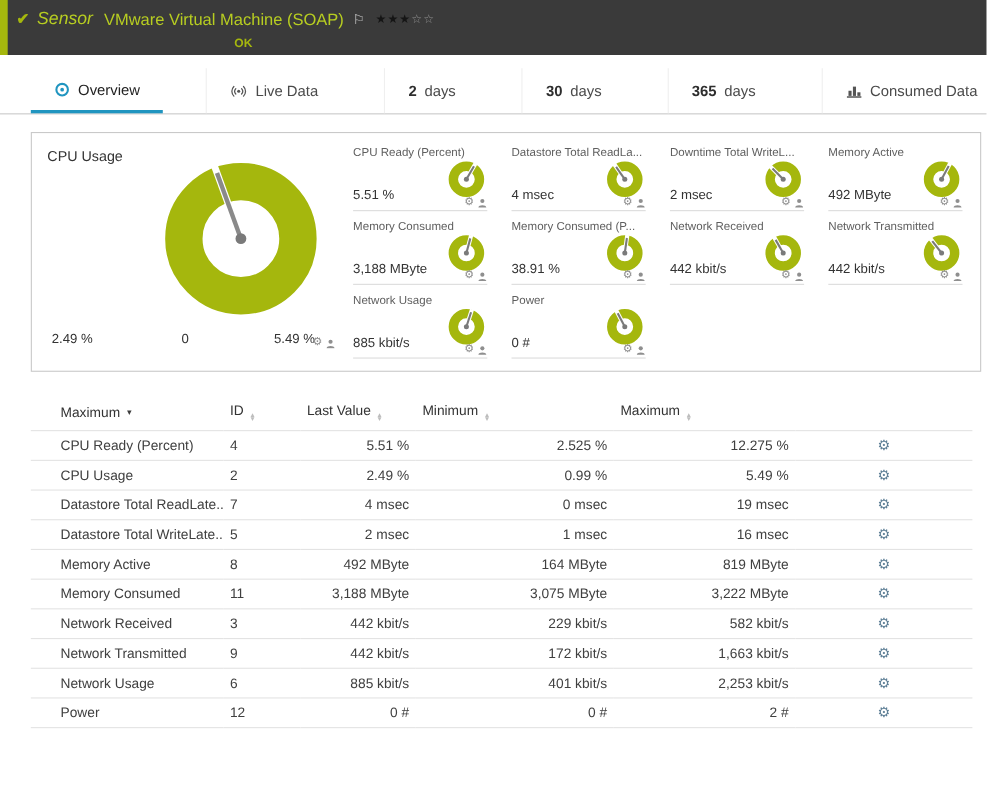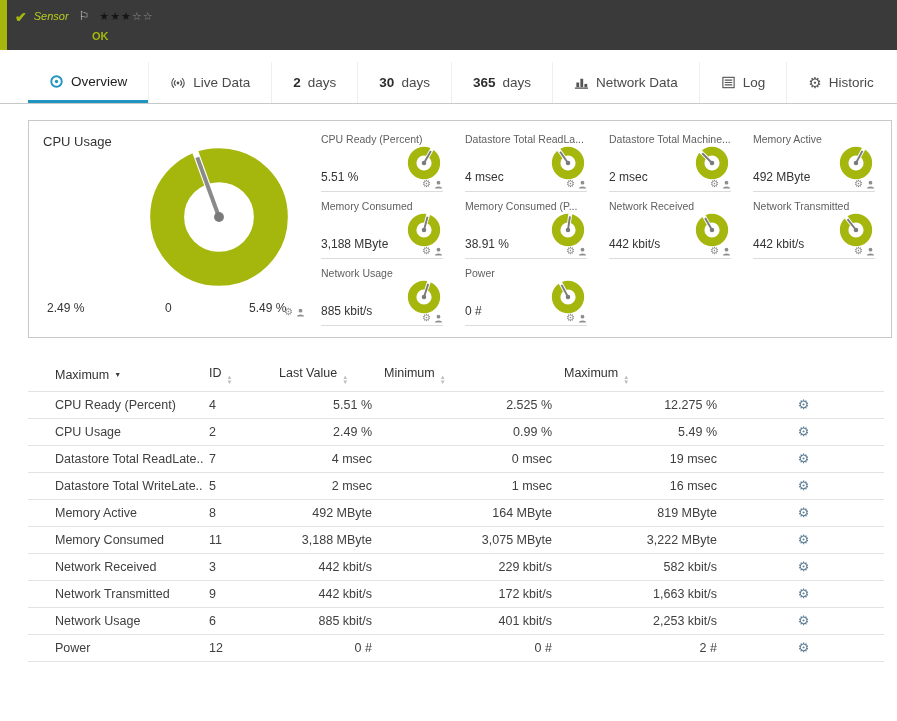--- a/index.html
+++ b/index.html
@@ -4,35 +4,35 @@
 <style>
   *{box-sizing:border-box;margin:0;padding:0}
   html,body{width:897px;height:721px;overflow:hidden}
   body{background:#fff;font-family:"Liberation Sans",sans-serif;color:#3c3c3c;}
 
   
   .topbar{background:#3a3a3a;height:50px;display:flex;align-items:flex-start;
           padding:9px 12px 0 8px;border-left:7px solid #a5b70d;}
   .ok-check{color:#a5b70d;font-size:14px;font-weight:bold;line-height:17px;margin-right:7px;}
   .tb-row1{display:flex;align-items:center;}
-  .kind{color:#b7cd21;font-style:italic;font-size:11px;margin-right:2px;}
+  .kind{color:#b7cd21;font-style:italic;font-size:16px;margin-right:10px;}
   .sensor-title{color:#b7cd21;font-size:15px;cursor:pointer;}
   .flag{color:#cfcfcf;font-size:12px;margin-left:8px;cursor:pointer;}
   .stars{margin-left:10px;font-size:11px;letter-spacing:1px;cursor:pointer;line-height:14px;}
   .stars-filled{color:#151515;}
   .stars-empty{color:#8d8d8d;}
   .tb-row2{margin-top:3px;text-align:center;}
   .status{color:#a5b70d;font-size:11px;font-weight:bold;margin-left:13px;}
 
   
   .tabs{display:flex;align-items:stretch;height:42px;margin-top:12px;
         border-bottom:1px solid #c9c9c9;padding-left:28px;}
   .tab{display:flex;align-items:center;gap:7px;padding:0 21px;font-size:13.5px;color:#4a4a4a;
        cursor:pointer;white-space:nowrap;}
-  .tab + .tab{border-left:1px solid #efefef;}
+  .tab + .tab{border-left:1px solid #efefef;margin-left:39px;}
   .tab.active{border-bottom:3px solid #2095c0;color:#222;}
   .tab-num{font-weight:bold;color:#2e2e2e;}
   .tab .ticon{display:inline-flex;line-height:0;}
   .gear-glyph{font-size:15px;color:#555;line-height:1;}
 
   
   .panel{border:1px solid #c9c9c9;margin:16px 5px 0 28px;height:218px;display:flex;
          padding:10px 16px 8px 14px;background:#fff;}
   .big-area{width:272px;flex-shrink:0;position:relative;}
   .big-title{font-size:13px;color:#333;padding-top:3px;}
@@ -74,20 +74,21 @@
              color:#bdbdbd;margin-left:5px;vertical-align:-2px;}
 </style>
 </head>
 <body>
 
 <div class="topbar">
   <span class="ok-check">✔</span>
   <div>
     <div class="tb-row1">
       <span class="kind">Sensor</span>
+      <span class="sensor-title">VMware Virtual Machine (SOAP)</span>
       <span class="flag">⚐</span>
       <span class="stars"><span class="stars-filled">★★★</span><span class="stars-empty">☆☆</span></span>
     </div>
     <div class="tb-row2">
       <span class="status">OK</span>
     </div>
   </div>
 </div>
 
 <div class="tabs">
@@ -126,21 +127,21 @@
   </div>
   <div class="tab">
     <span class="ticon">
       <svg width="15" height="15" viewBox="0 0 16 16">
           <path d="M1 14h14" stroke="#555" stroke-width="1.4"></path>
           <rect x="2.5" y="8" width="3" height="5" fill="#555"></rect>
           <rect x="6.8" y="4" width="3" height="9" fill="#555"></rect>
           <rect x="11.1" y="9.5" width="3" height="3.5" fill="#555"></rect>
         </svg>
     </span>
-    <span>Network Data</span>
+    <span>Consumed Data</span>
   </div>
   <div class="tab">
     <span class="ticon">
       <svg width="15" height="15" viewBox="0 0 16 16" fill="none" stroke="#555" stroke-width="1.2">
           <rect x="2" y="2.5" width="12" height="11"></rect>
           <path d="M4 5.5h8M4 8h8M4 10.5h8"></path>
         </svg>
     </span>
     <span>Log</span>
   </div>
@@ -213,21 +214,21 @@
         <span class="mini-gear">⚙</span>
         <svg class="mini-person" width="9" height="9" viewBox="0 0 10 10">
               <circle cx="5" cy="3" r="2.1" fill="#8f8f8f"></circle>
               <path d="M1 9.5C1 6.5 9 6.5 9 9.5Z" fill="#8f8f8f"></path>
             </svg>
       </span>
     </div>
   </div>
 
   <div class="gcell">
-    <div class="g-title">Datastore Total Machine...</div>
+    <div class="g-title">Downtime Total WriteL...</div>
     <div class="g-value">2 msec</div>
     <div class="g-dial">
       <svg class="dial" width="38" height="38" viewBox="0 0 40 40">
         <circle cx="20" cy="20" r="12.5" fill="none" stroke="#a5b70d" stroke-width="9"></circle>
         <g transform="rotate(-45 20 20)">
           <line x1="20" y1="2.5" x2="20" y2="12.5" stroke="#ffffff" stroke-width="4"></line>
           <line x1="20" y1="20" x2="20" y2="5.5" stroke="#7a7a7a" stroke-width="2"></line>
         </g>
         <circle cx="20" cy="20" r="2.4" fill="#7a7a7a"></circle>
       </svg>

